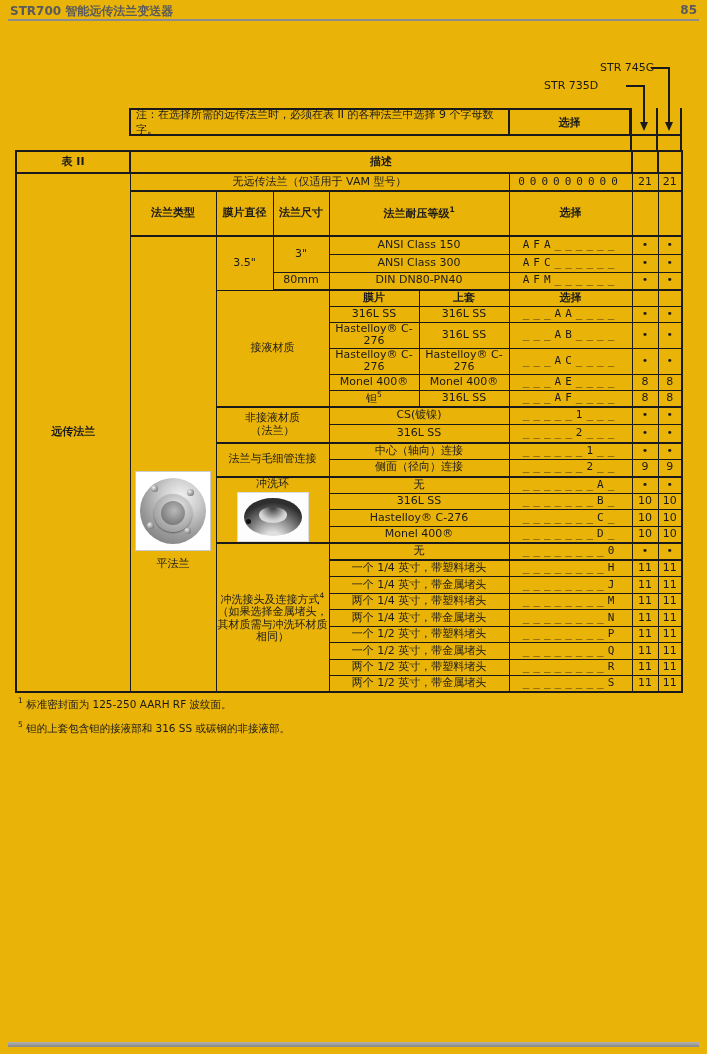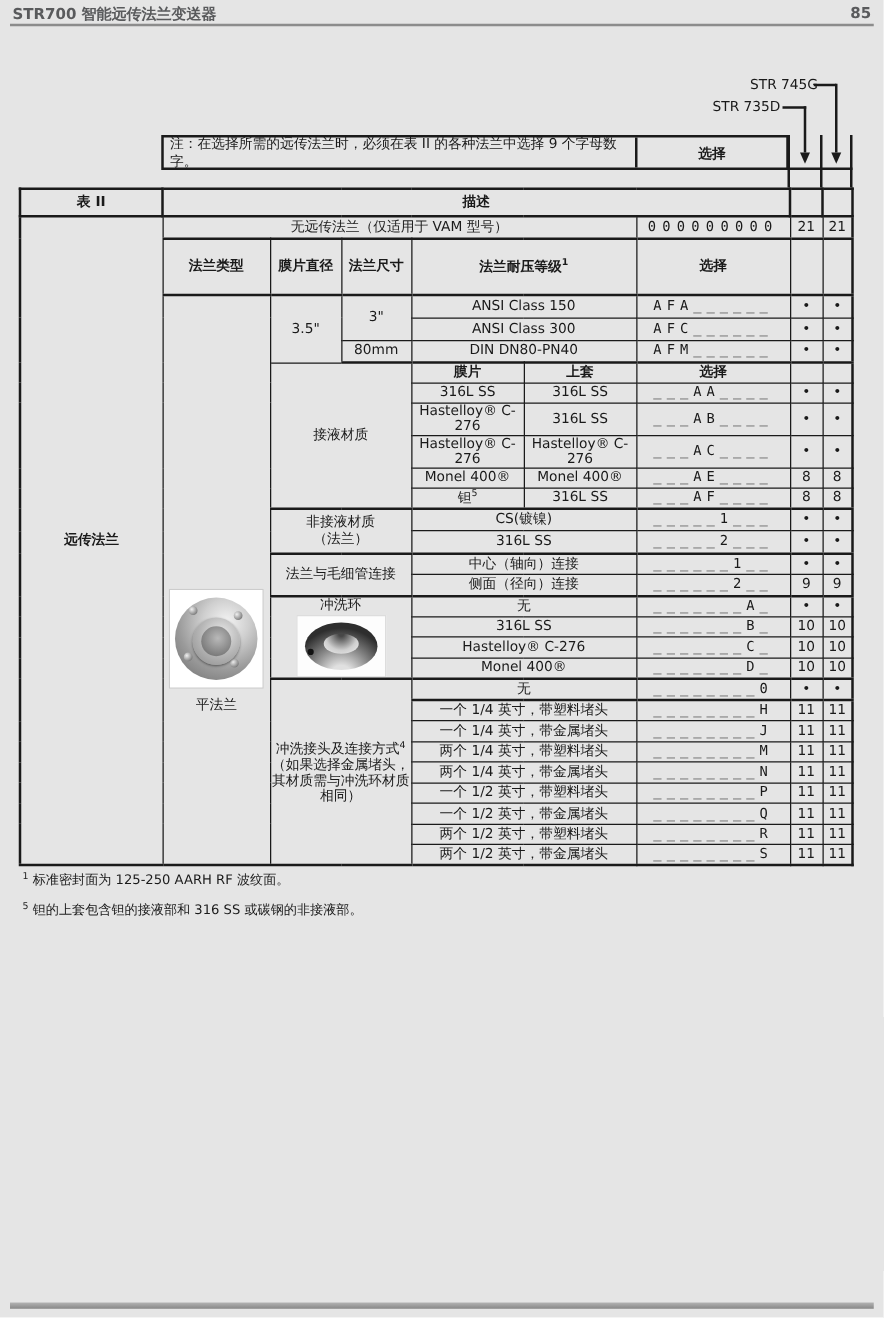--- a/index.html
+++ b/index.html
@@ -1,27 +1,27 @@
 <!DOCTYPE html>
 <html><head>
 <meta charset="utf-8">
 <style>
   html,body{margin:0;padding:0;background:#fff;}
-  #page{position:relative;width:707px;height:1054px;background:#e5e5e5;overflow:hidden;
+  #page{position:relative;width:707px;height:1054px;background:#eab308;overflow:hidden;
         font-family:"DejaVu Sans","Liberation Sans",sans-serif;color:#1a1a1a;}
   
   .pg-title{position:absolute;left:10px;top:3px;font-size:12px;font-weight:bold;color:#595a5c;}
   .pg-num{position:absolute;right:10px;top:3px;font-size:12px;font-weight:bold;color:#595a5c;text-align:right;}
   .pg-rule{position:absolute;left:8px;top:19px;width:691px;height:2px;background:#8c8c8c;}
   .pg-footbar{position:absolute;left:8px;top:1042px;width:691px;height:5px;
               background:linear-gradient(#b3b3b3,#878787);}
   
   .callout{position:absolute;font-size:11px;color:#1a1a1a;white-space:nowrap;}
   .cl-745{left:600px;top:61px;}
-  .cl-735{left:570px;top:79px;}
+  .cl-735{left:544px;top:79px;}
   .line{position:absolute;background:#1a1a1a;}
   .l745h{left:651px;top:67px;width:18px;height:2px;}
   .l745v{left:668px;top:67px;width:2px;height:55px;}
   .l735h{left:626px;top:85px;width:19px;height:2px;}
   .l735v{left:643px;top:85px;width:2px;height:37px;}
   .arrow{position:absolute;width:0;height:0;border-left:4px solid transparent;
          border-right:4px solid transparent;border-top:9px solid #1a1a1a;}
   .a745{left:665px;top:122px;}
   .a735{left:640px;top:122px;}
   

